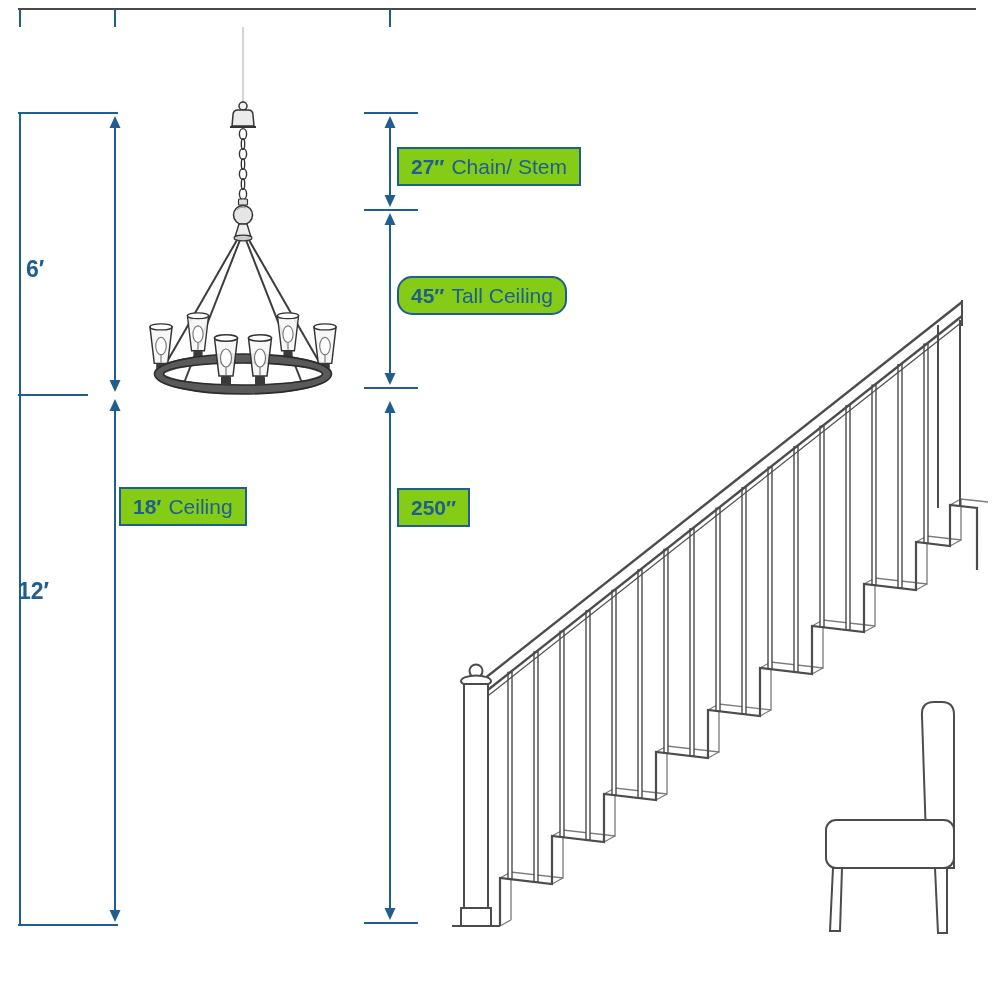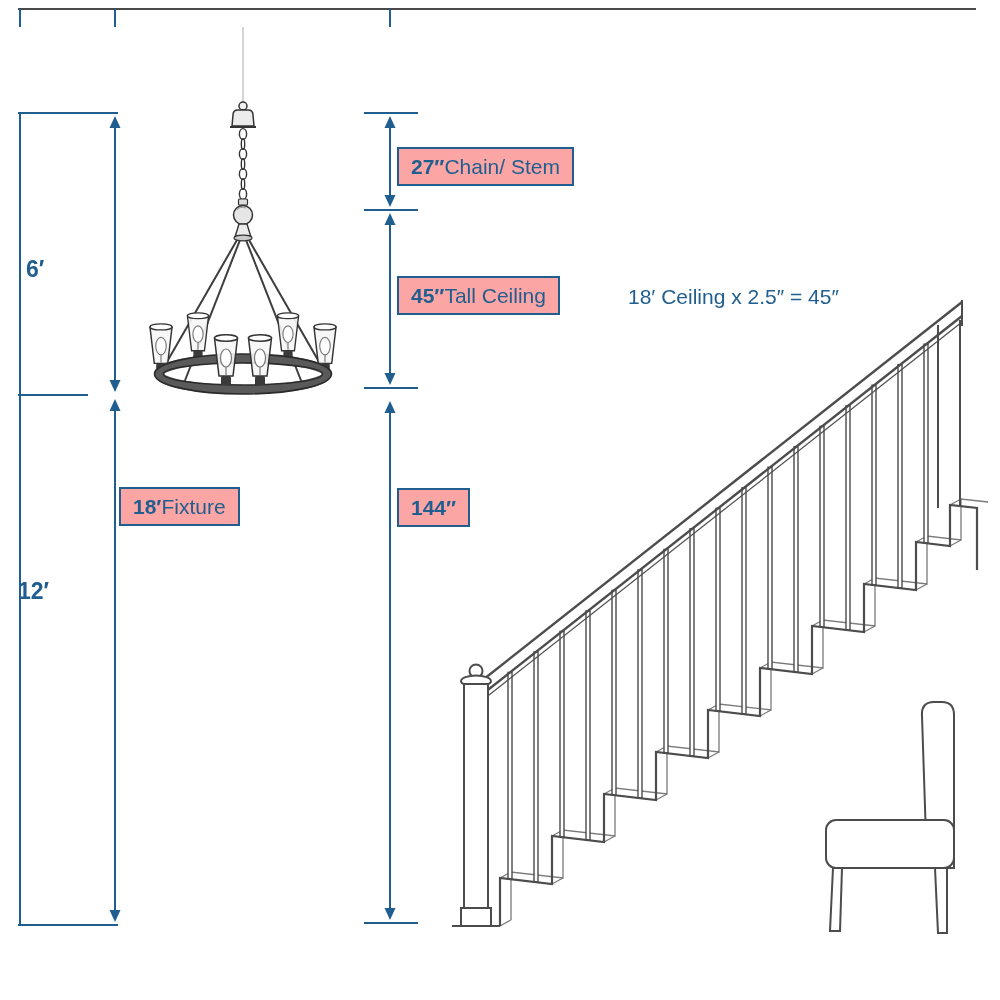--- a/index.html
+++ b/index.html
@@ -3,22 +3,22 @@
 <meta charset="utf-8">
 <style>
   :root { --accent:#1f5e8f; }
   html,body{margin:0;padding:0;background:#fff;}
   .stage{
     position:relative;width:1000px;height:1000px;background:#fff;overflow:hidden;
     font-family:"Liberation Sans",sans-serif;color:var(--accent);
   }
   .stage svg{position:absolute;inset:0;}
   .dim-box{
-    position:absolute;display:inline-flex;align-items:baseline;
-    border:2px solid var(--accent);background:#fca5a5;color:var(--accent);
+    position:absolute;display:inline-flex;align-items:baseline;gap:7px;
+    border:2px solid var(--accent);background:#84cc16;color:var(--accent);
     font-size:21px;line-height:1.2;padding:5px 12px;white-space:nowrap;justify-content:flex-end;
   }
   .dim-box .num{font-weight:700;}
   .free-label{
     position:absolute;color:var(--accent);font-size:21px;line-height:1.2;white-space:nowrap;
   }
   .span-label{
     position:absolute;color:var(--accent);font-size:23px;font-weight:700;white-space:nowrap;
   }
 </style>
@@ -222,32 +222,31 @@
       <path d="M935,868 L938,933 L947,933 L947,868 Z"></path>
       <rect x="826" y="820" width="128" height="48" rx="10"></rect>
     </g>
   </svg>
 
   <div class="dim-box" style="left:397px;top:147px;">
     <span class="num">27″</span>
     <span>Chain/ Stem</span>
   </div>
 
-  <div class="dim-box" style="left:397px;top:276px;">
+  <div class="dim-box" style="left:397px;top:276px;border-radius:15px;">
     <span class="num">45″</span>
     <span>Tall Ceiling</span>
   </div>
 
-  <div class="free-label" style="left:628px;top:284px;">18′ Ceiling x 2.5″ = 45″</div>
 
   <div class="dim-box" style="left:119px;top:487px;">
     <span class="num">18′</span>
-    <span>Fixture</span>
+    <span>Ceiling</span>
   </div>
 
   <div class="dim-box" style="left:397px;top:488px;">
-    <span class="num">144″</span>
+    <span class="num">250″</span>
   </div>
 
   <div class="span-label" style="left:26px;top:256px;">6′</div>
 
   <div class="span-label" style="left:18px;top:578px;">12′</div>
 </div>
 
 </body></html>

